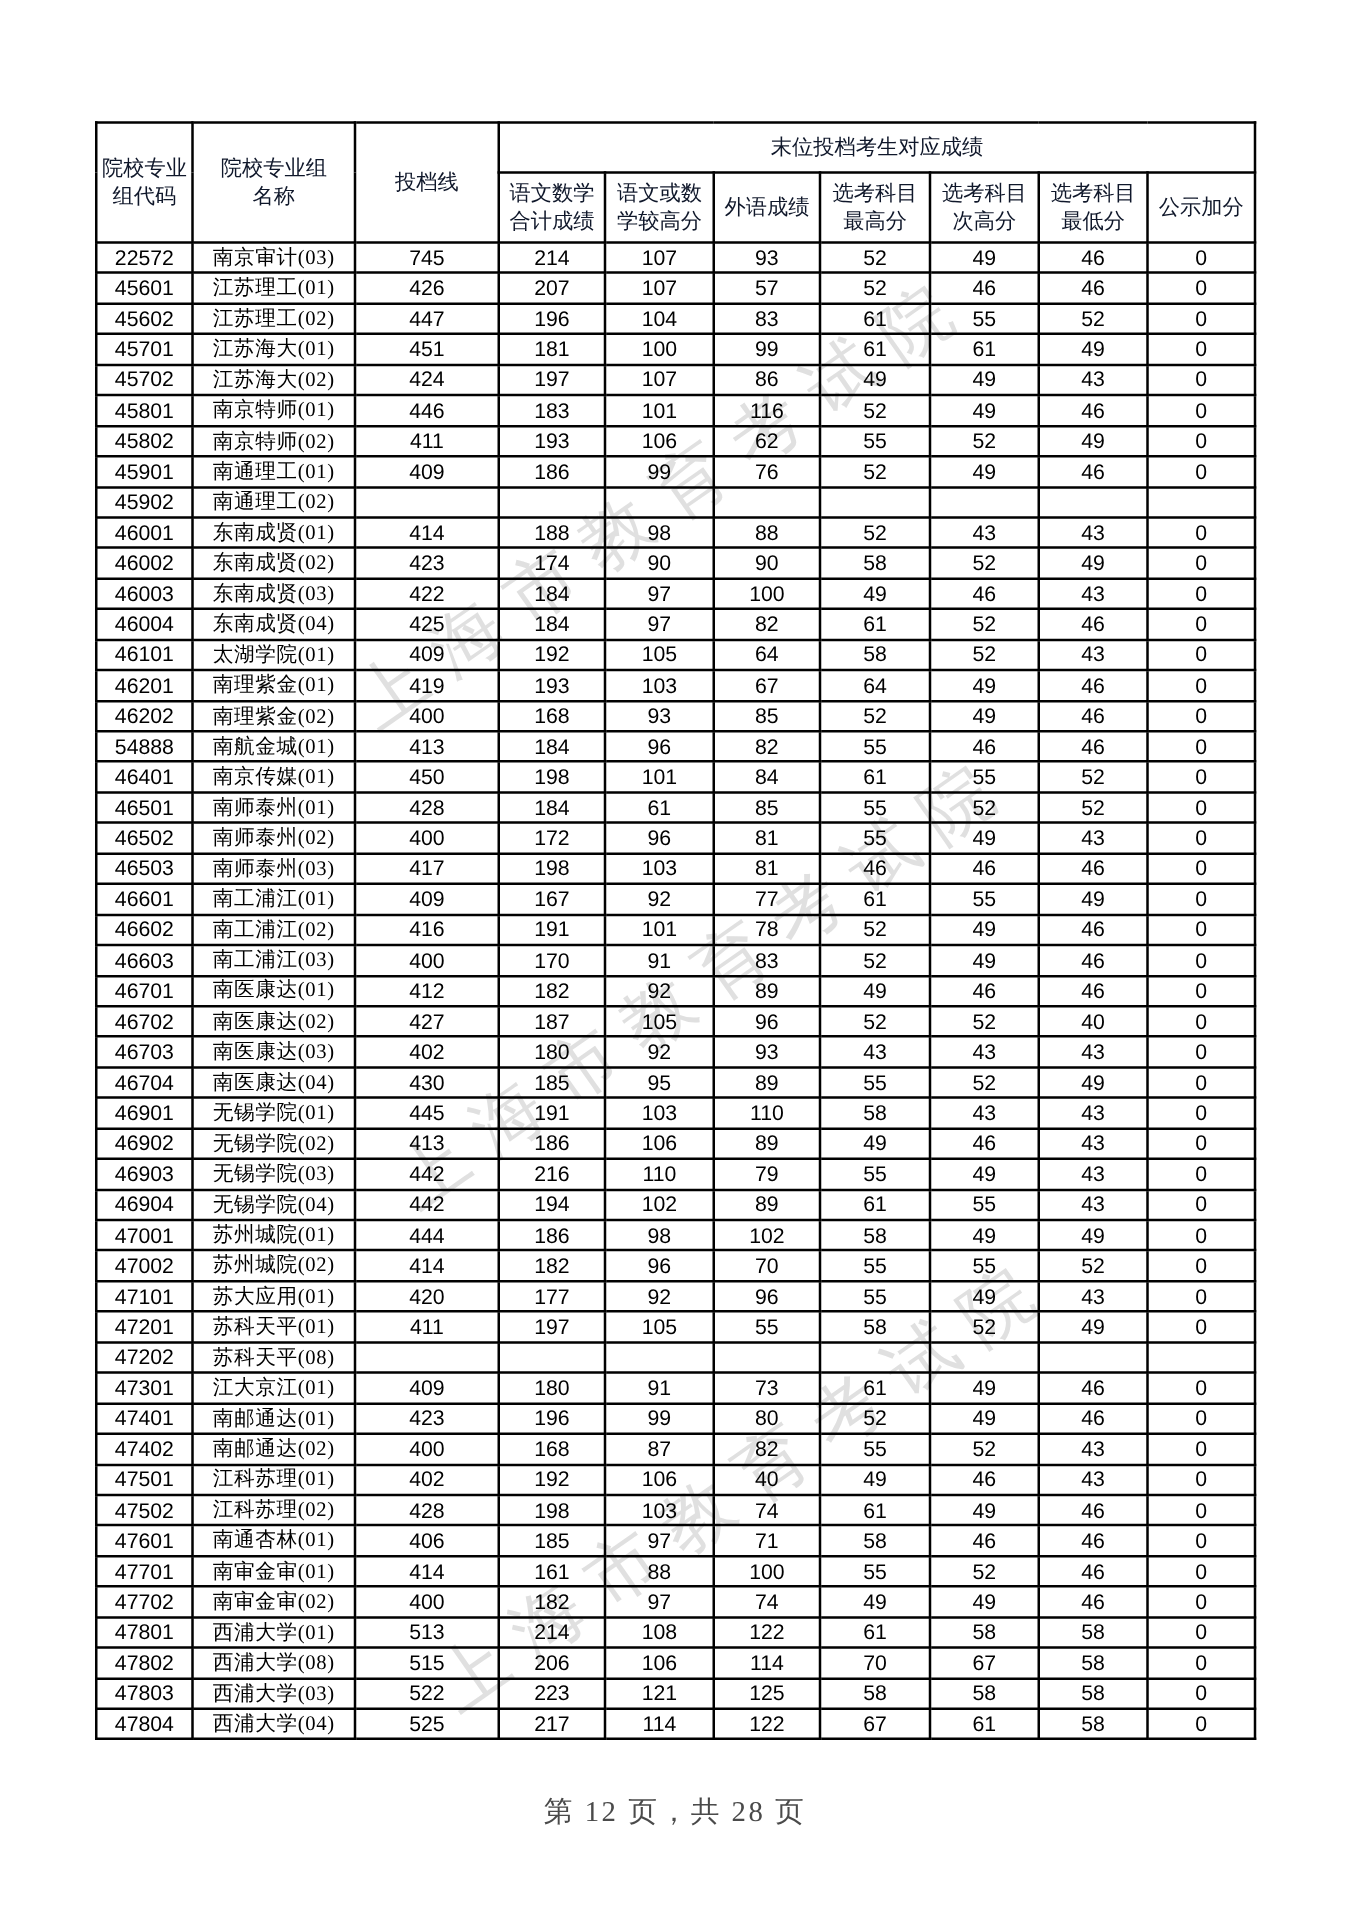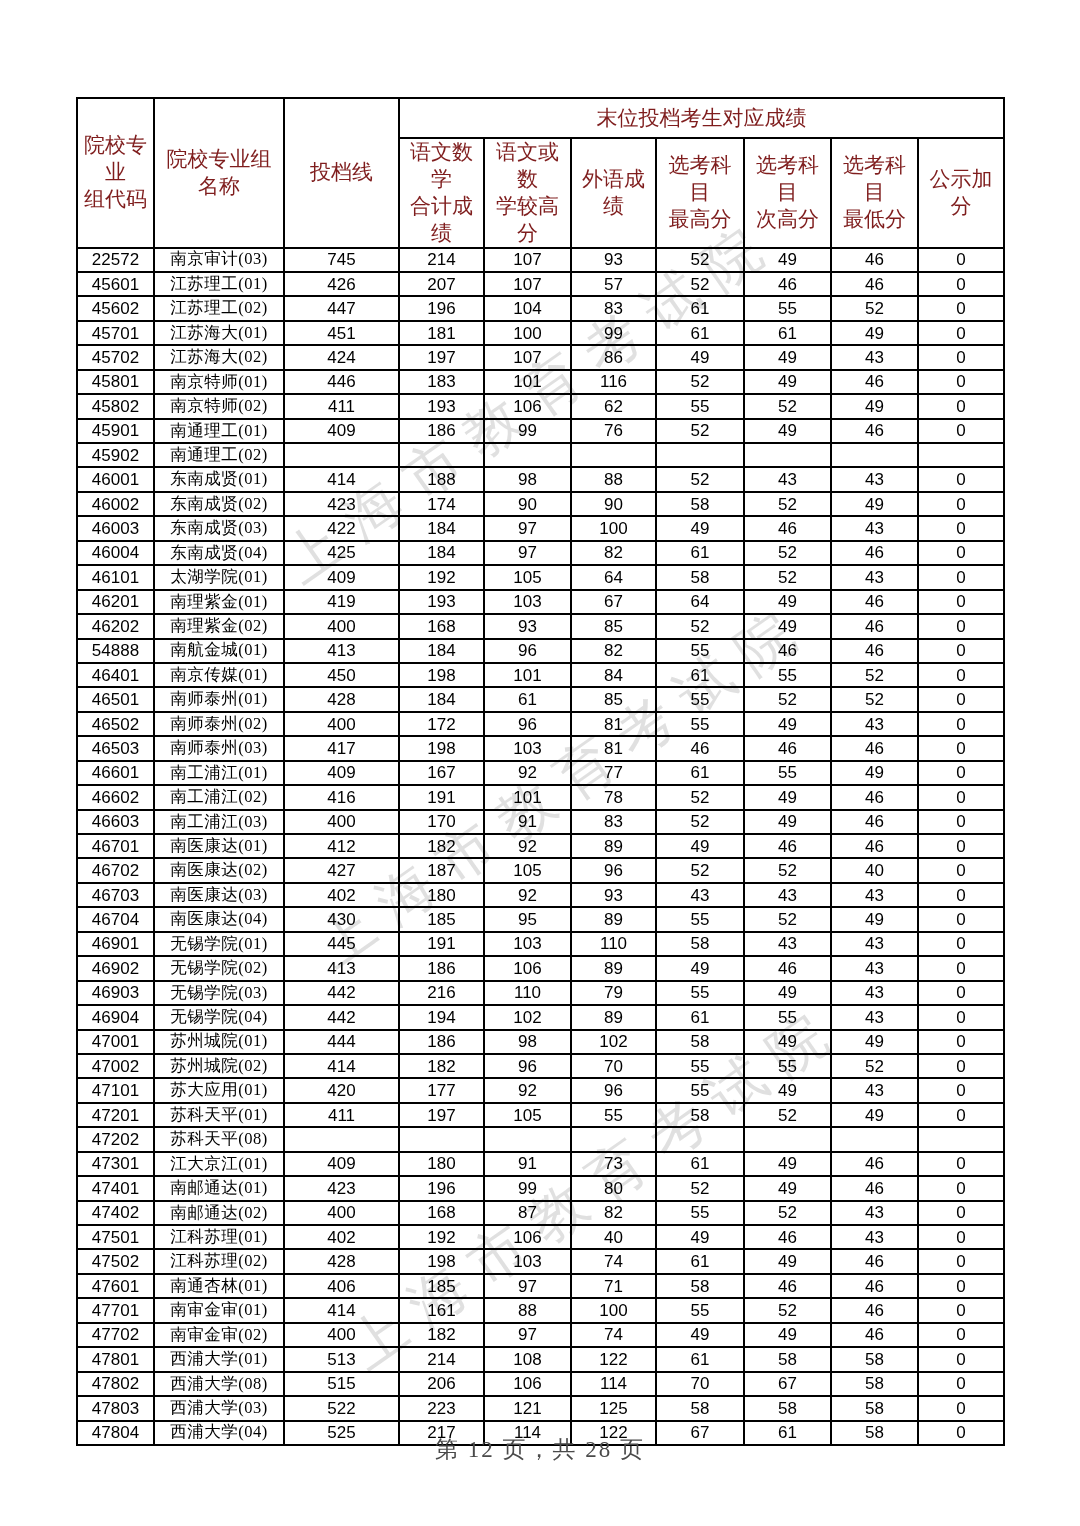--- a/index.html
+++ b/index.html
@@ -40,24 +40,24 @@
   }
   .score-table th, .score-table td {
     border: 2px solid #000000;
     padding: 0 2px;
     text-align: center;
     vertical-align: middle;
     overflow: hidden;
   }
   .score-table thead th {
     font-weight: normal;
-    font-size: 21px;
+    font-size: 17px;
     line-height: 1.28;
     white-space: pre-line;
-    color: #7f1d1d;
+    color: #0f172a;
   }
   .score-table thead tr.hrow1 { height: 40px; }
   .score-table thead tr.hrow2 { height: 56px; }
   .score-table tbody tr { height: 24.45px; }
   .score-table tbody td {
     font-size: 17px;
     line-height: 1;
     color: #000;
     font-family: "Liberation Sans", "DejaVu Sans", sans-serif;
   }

